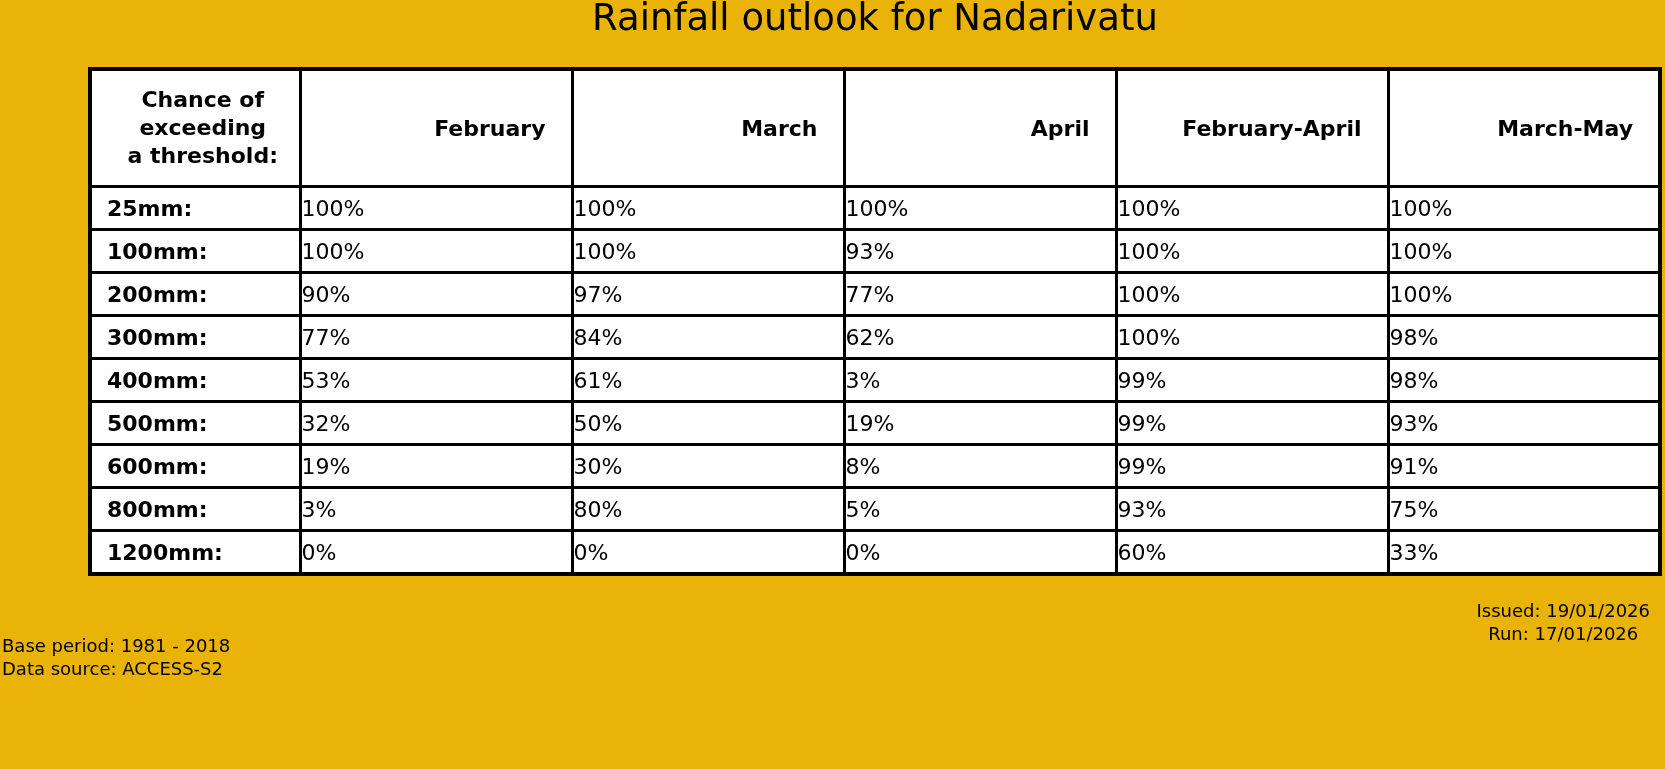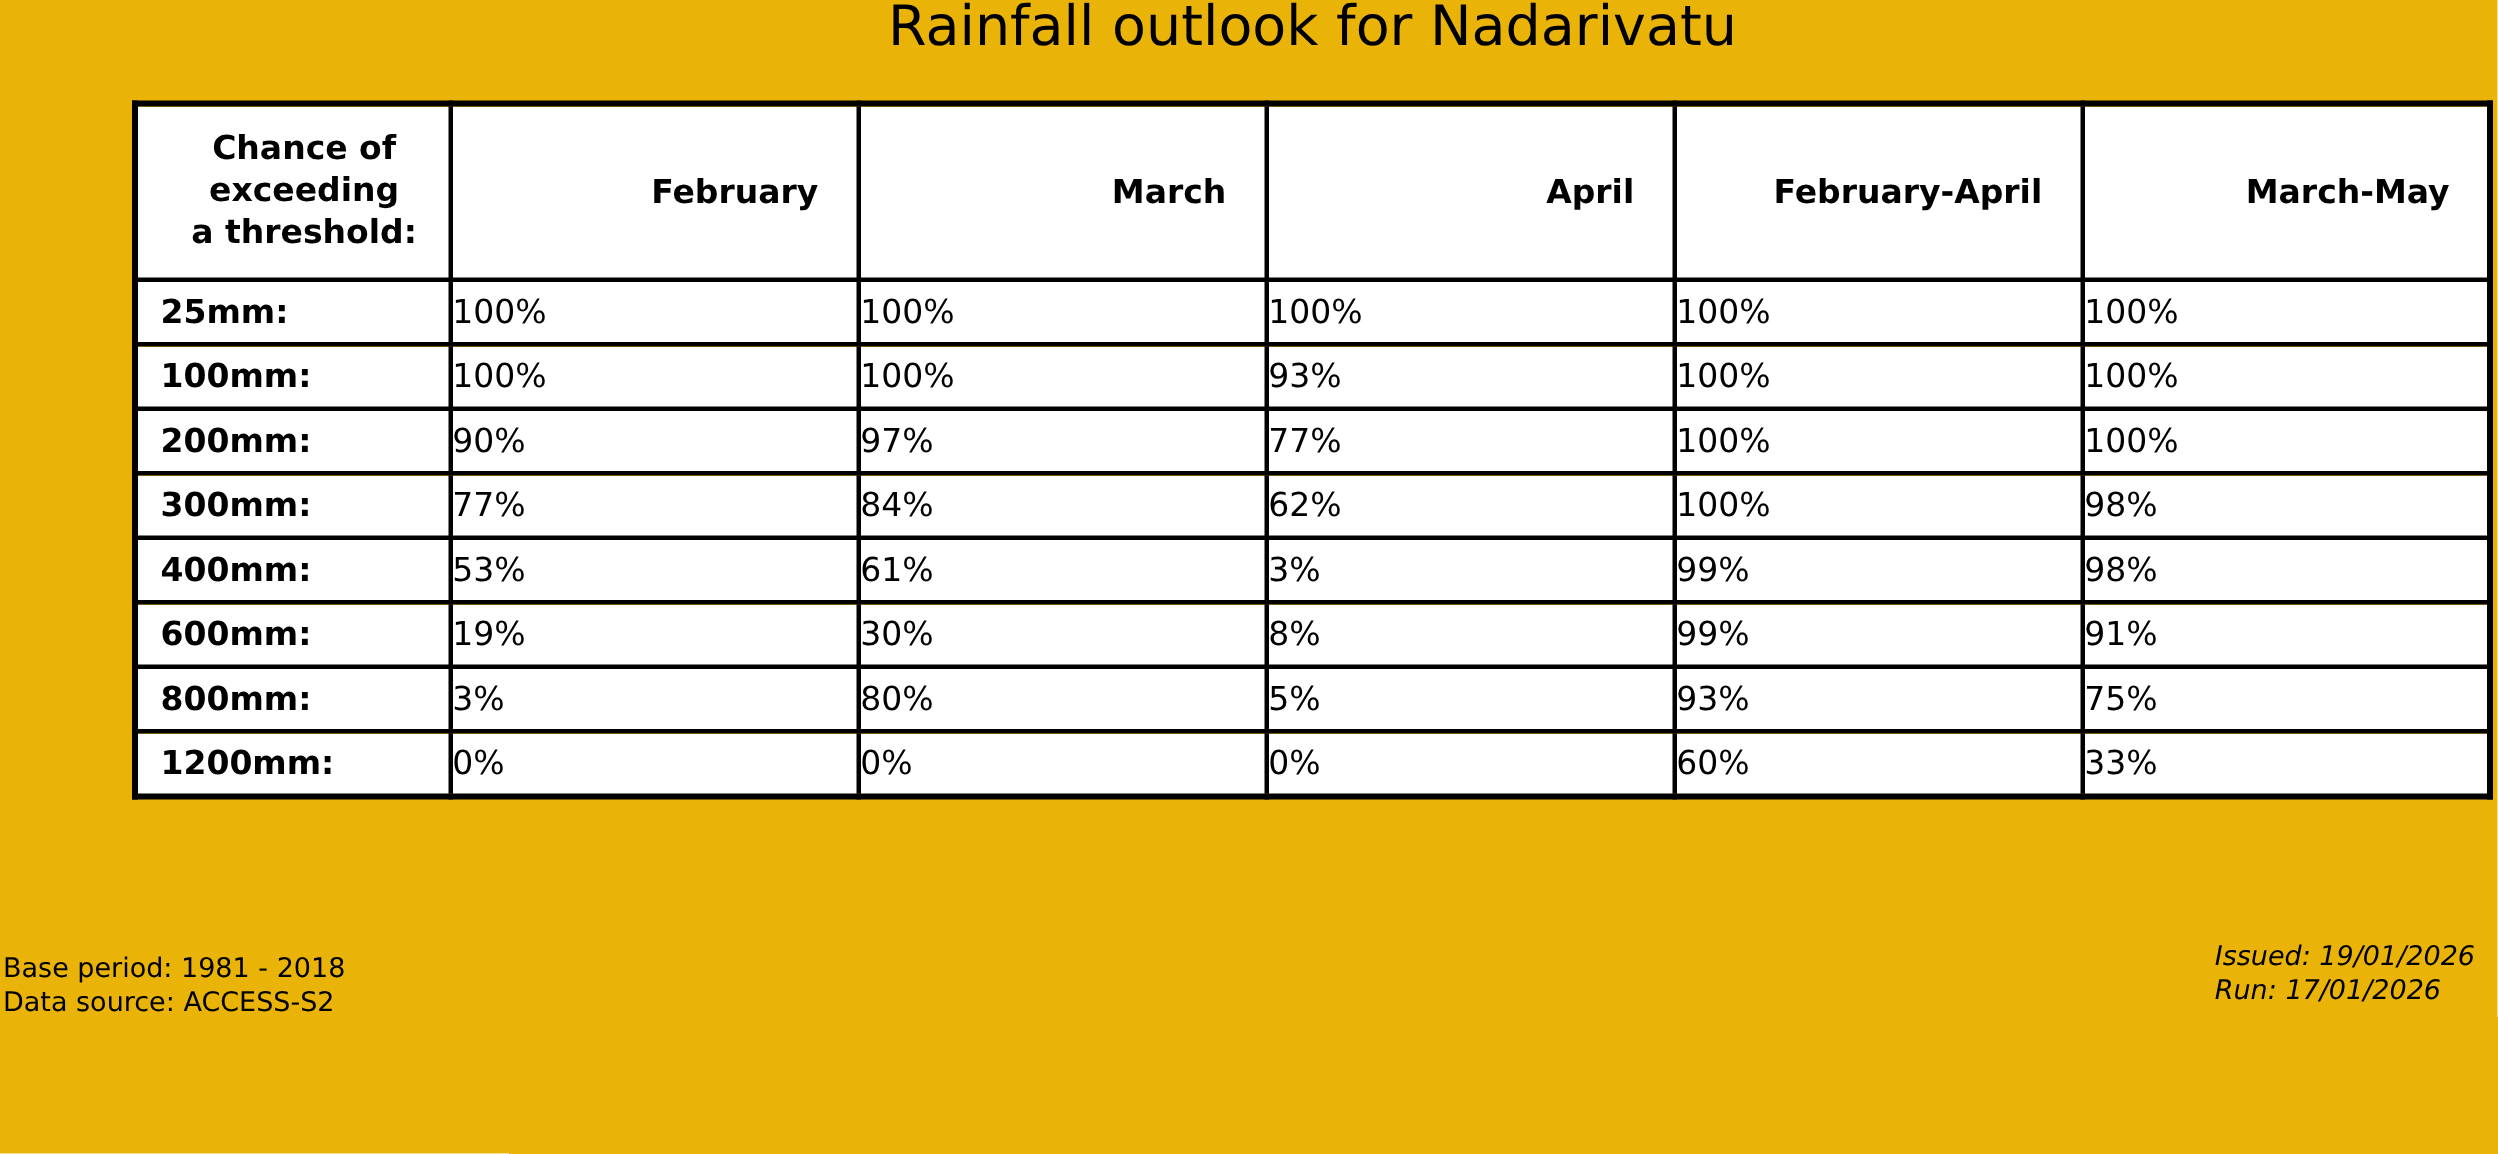--- a/index.html
+++ b/index.html
@@ -69,25 +69,24 @@
     position: absolute;
     left: 2px;
     top: 634px;
     font-size: 18px;
     line-height: 23px;
     text-align: left;
   }
   .footer-right {
     position: absolute;
     right: 15px;
-    top: 626px;
+    top: 599px;
     font-size: 18px;
     line-height: 23px;
-    text-align: left;
-    font-style: italic;
+    text-align: center;
   }
   .copyright {
     position: absolute;
     left: 2px;
     top: 704px;
     font-size: 15px;
   }
 </style>
 </head>
 <body>
@@ -154,20 +153,28 @@
         </tr>
         <tr>
           <td class="label">400mm:</td>
           <td class="value">53%</td>
           <td class="value">61%</td>
           <td class="value">3%</td>
           <td class="value">99%</td>
           <td class="value">98%</td>
         </tr>
         <tr>
+          <td class="label">500mm:</td>
+          <td class="value">32%</td>
+          <td class="value">50%</td>
+          <td class="value">19%</td>
+          <td class="value">99%</td>
+          <td class="value">93%</td>
+        </tr>
+        <tr>
           <td class="label">600mm:</td>
           <td class="value">19%</td>
           <td class="value">30%</td>
           <td class="value">8%</td>
           <td class="value">99%</td>
           <td class="value">91%</td>
         </tr>
         <tr>
           <td class="label">800mm:</td>
           <td class="value">3%</td>

